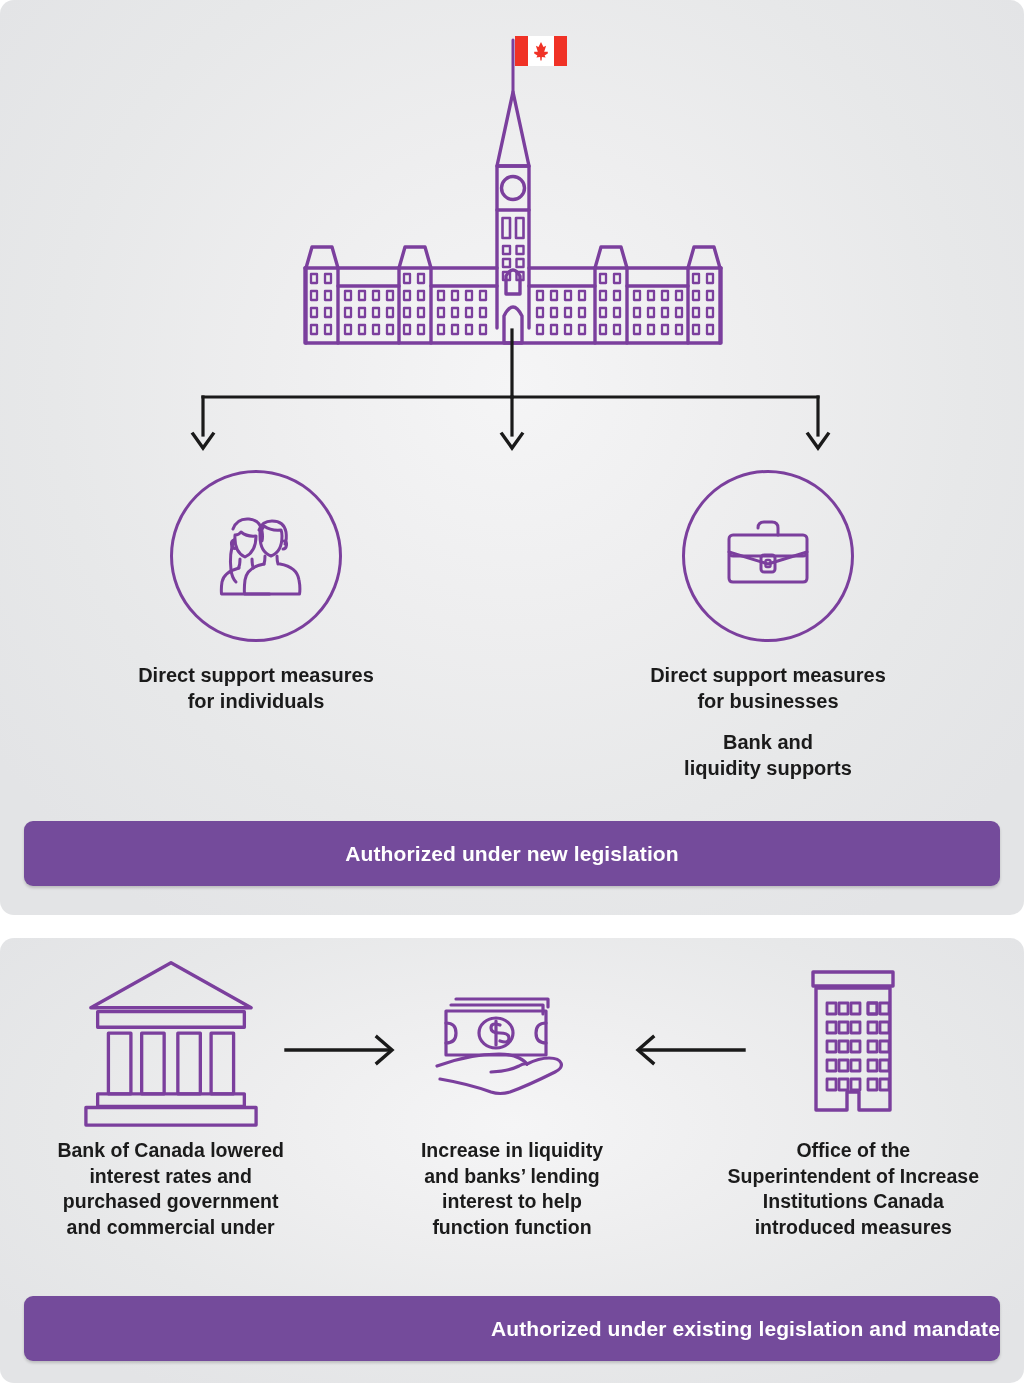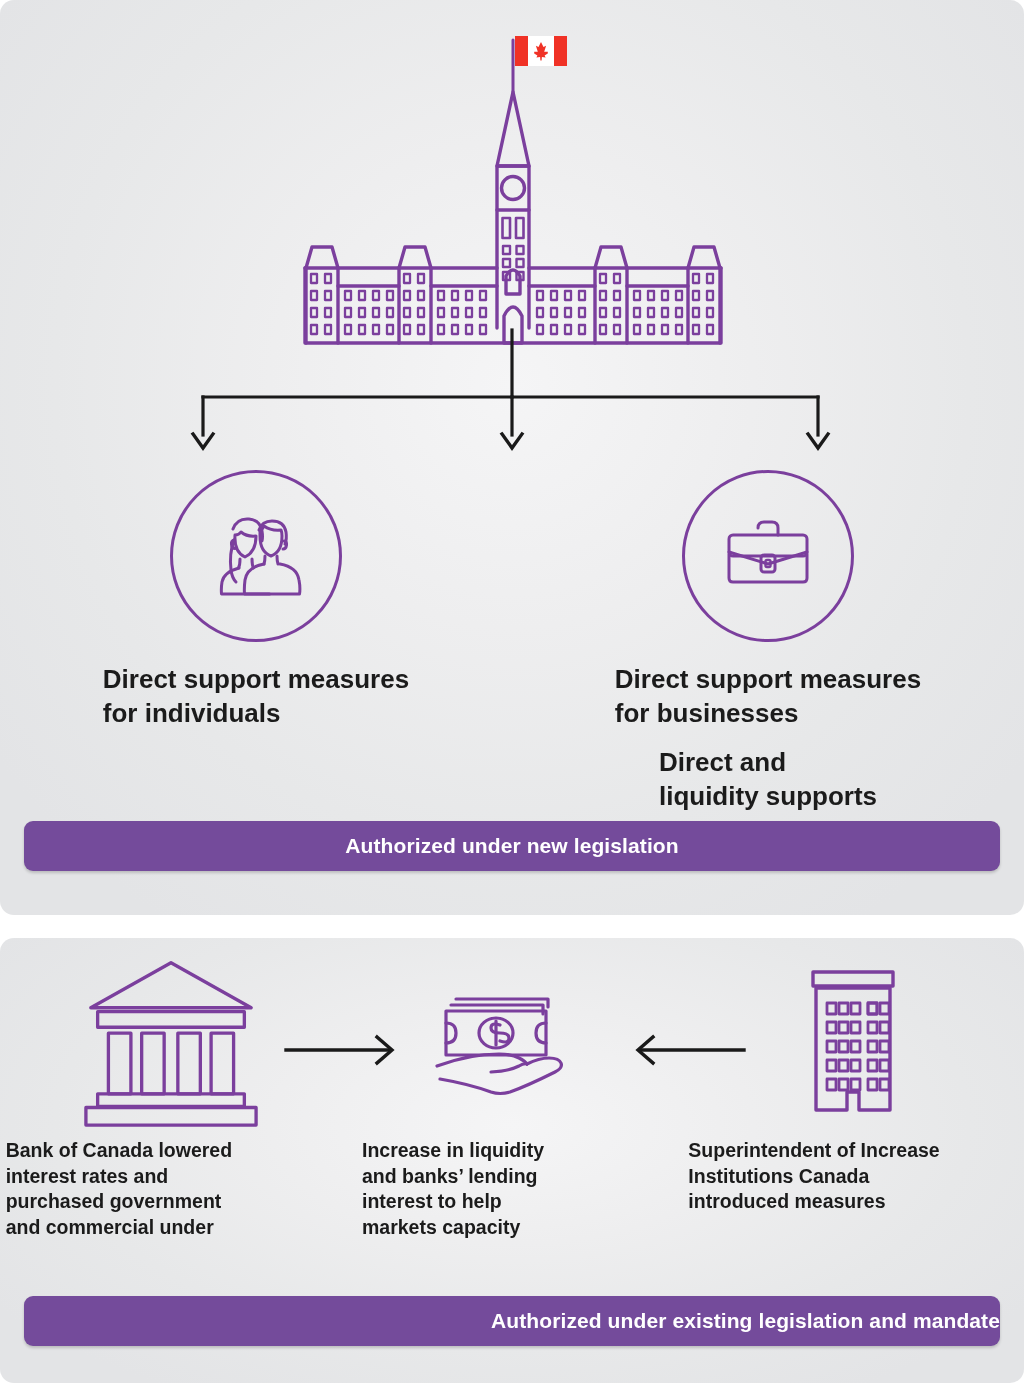--- a/index.html
+++ b/index.html
@@ -25,21 +25,21 @@
     border-radius: 14px;
     background:
       radial-gradient(ellipse 62% 70% at 50% 42%, #f5f5f6 0%, #eeeeef 38%, #e7e8e9 72%, #e3e4e6 100%);
   }
   #panel-top { top: 0; height: 915px; }
   #panel-bottom { top: 938px; height: 445px; }
 
   
   .banner {
     position: absolute;
-    height: 50px;
+    height: 65px;
     left: 24px;
     width: 976px;
     background: #744b9b;
     border-radius: 9px;
     display: flex;
     align-items: center;
     justify-content: center;
     box-shadow: 0 2px 3px rgba(0,0,0,0.18);
   }
   .banner span {
@@ -84,21 +84,22 @@
     height: 172px;
     border-radius: 50%;
     border: 3px solid #7b3f9d;
     display: flex;
     align-items: center;
     justify-content: center;
     background: transparent;
   }
   .caption {
     margin-top: 20px;
-    font-size: 26px;
+    text-align: center;
+    font-size: 20px;
     font-weight: bold;
     color: #1b1b1b;
     line-height: 1.32;
   }
   .caption.second {
     margin-top: 14px;
   }
 
   
   #bottom-cols {
@@ -111,20 +112,21 @@
     align-items: center;
     position: relative;
   }
   .bicon {
     height: 160px;
     display: flex;
     align-items: center;
     justify-content: center;
   }
   .bcaption {
+    text-align: center;
     font-size: 19.5px;
     font-weight: bold;
     color: #1b1b1b;
     line-height: 1.32;
     margin-top: 18px;
     width: 300px;
   }
   .bcaption.wide { width: 330px; }
 
   
@@ -349,21 +351,21 @@
             <rect x="53" y="59" width="14" height="17" rx="3"></rect>
             <rect x="57.5" y="64" width="5" height="7" rx="1.5" stroke-width="2.4"></rect>
           </g>
         </svg>
       </div>
       <div class="caption">
         <div>Direct support measures</div>
         <div>for businesses</div>
       </div>
       <div class="caption second">
-        <div>Direct and</div>
+        <div>Bank and</div>
         <div>liquidity supports</div>
       </div>
     </div>
 
 
   </div>
 
   <div class="banner" id="banner-new">
     <span>Authorized under new legislation</span>
   </div>
@@ -421,21 +423,21 @@
             <path d="M5 101 q33 -12 62 -12 q12 0 20 4 q6 3 8 6"></path>
             <path d="M95 99 q12 -6 22 -6 q10 0 12 5 q2 5 -6 9 q-28 14 -45 20 q-10 3 -19 0 q-22 -8 -51 -13"></path>
             <path d="M59 107 q18 -1 28 -6 q5 -3 8 -2"></path>
           </g>
         </svg>
       </div>
       <div class="bcaption">
         <div>Increase in liquidity</div>
         <div>and banks’ lending</div>
         <div>interest to help</div>
-        <div>markets capacity</div>
+        <div>function function</div>
       </div>
     </div>
 
     <div class="bcol">
       <div class="bicon">
         <svg width="140" height="160" viewBox="0 0 140 160">
           <g fill="none" stroke="#7b3f9d" stroke-width="3.4" stroke-linejoin="round" stroke-linecap="round">
             <rect x="30" y="12" width="80" height="14"></rect>
             <path d="M33 28 L33 150 L64 150 L64 132 L76 132 L76 150 L107 150 L107 28 Z"></path>
             <g stroke-width="2.8">
@@ -466,20 +468,21 @@
               <rect x="85" y="81" width="9" height="11"></rect>
               <rect x="97" y="81" width="9" height="11"></rect>
               <rect x="85" y="100" width="9" height="11"></rect>
               <rect x="97" y="100" width="9" height="11"></rect>
               <rect x="85" y="119" width="9" height="11"></rect>
               <rect x="97" y="119" width="9" height="11"></rect>
             </g>
           </svg>
       </div>
       <div class="bcaption wide">
+        <div>Office of the</div>
         <div>Superintendent of Increase</div>
         <div>Institutions Canada</div>
         <div>introduced measures</div>
       </div>
     </div>
 
   </div>
 
   <div class="h-arrow" id="h-arrow-left">
     <svg width="130" height="40" viewBox="0 0 130 40">

